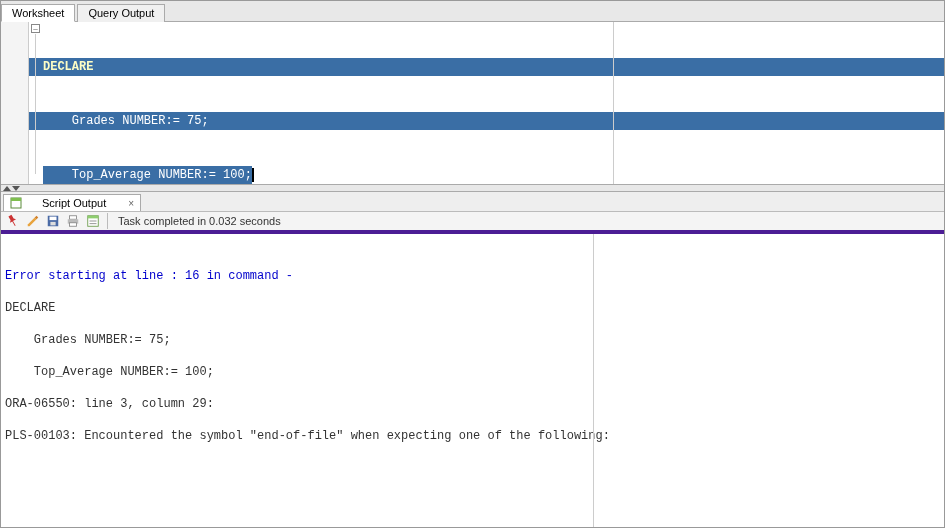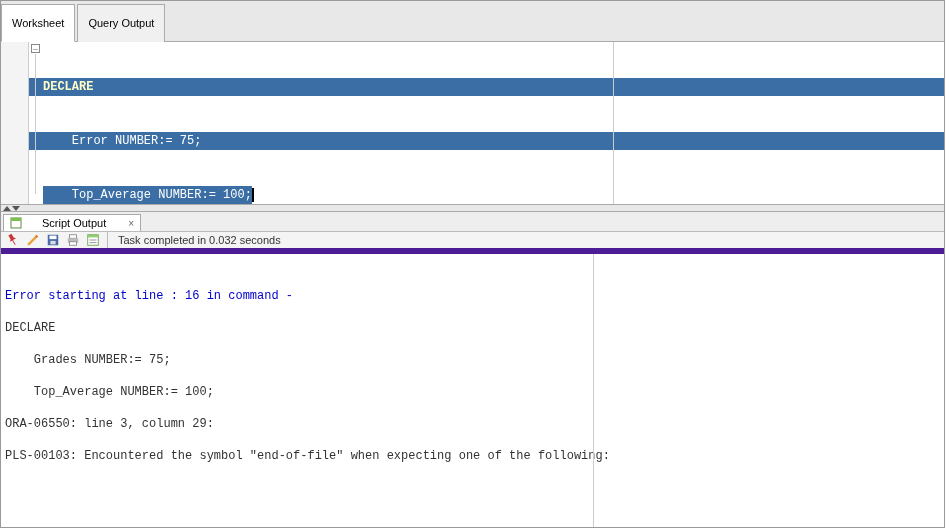--- a/index.html
+++ b/index.html
@@ -11,21 +11,21 @@
   height: 528px;
   overflow: hidden;
   border: 1px solid #999;
 }
 .tabs-row {
   display: flex;
   background: #e8e8e8;
   border-bottom: 1px solid #aaa;
 }
 .tab {
-  padding: 12px 10px;
+  padding: 2px 10px;
   border: 1px solid #aaa;
   border-bottom: none;
   background: #f0f0f0;
   margin-right: 2px;
   margin-top: 2px;
   position: relative;
   top: 1px;
 }
 .tab.active {
   background: #fff;
@@ -142,21 +142,21 @@
 }
 .close-x {
   font-size: 10px;
   color: #666;
   margin-left: 2px;
 }
 .toolbar {
   display: flex;
   align-items: center;
   background: #f4f4f4;
-  border-bottom: 6px solid #4c1d95;
+  border-bottom: 4px solid #4c1d95;
   height: 22px;
   padding: 0 4px;
   gap: 4px;
 }
 .tb-icon {
   width: 16px;
   height: 16px;
   display: flex;
   align-items: center;
   justify-content: center;
@@ -200,21 +200,21 @@
   <div class="tab">Query Output</div>
 </div>
 
 <div class="editor-area">
   <div class="gutter"></div>
   <div class="fold-box">–</div>
   <div class="fold-line"></div>
   <div class="guide-line"></div>
   <div class="code-body">
     <div class="code-line selected-line"><span class="kw2">DECLARE</span></div>
-    <div class="code-line selected-line"><span>    </span><span>Error</span><span> NUMBER:= 75;</span></div>
+    <div class="code-line selected-line"><span>    </span><span>Grades</span><span> NUMBER:= 75;</span></div>
     <div class="code-line" style="position:relative"><span class="selected-line" style="display:inline-block"><span>    </span><span>Top_Average</span><span> NUMBER:= 100;</span></span><span class="cursor-mark"></span><span class="caret-line" style="display:inline-block;width:700px;height:18px;vertical-align:top;margin-left:-2px;position:relative;z-index:-1"></span></div>
     
     
     
     
     
   </div>
 </div>
 
 <div class="splitter">

